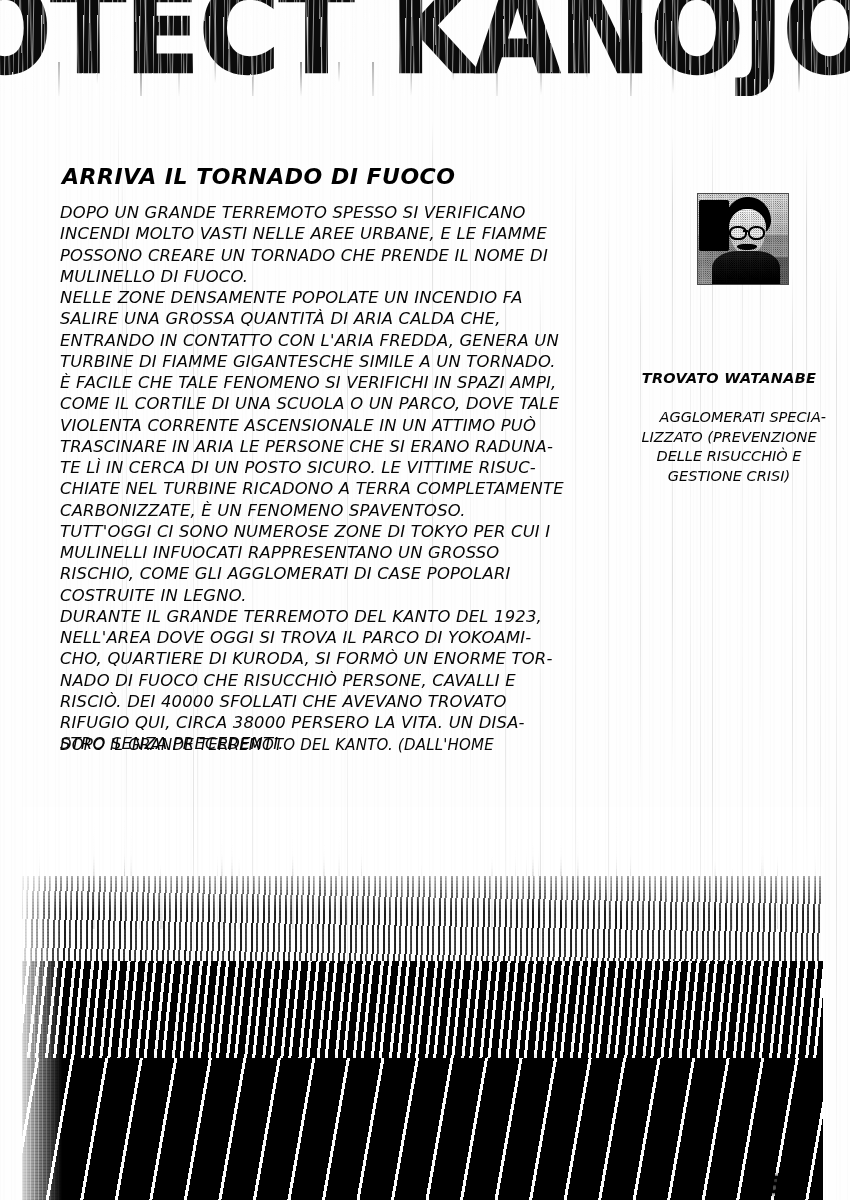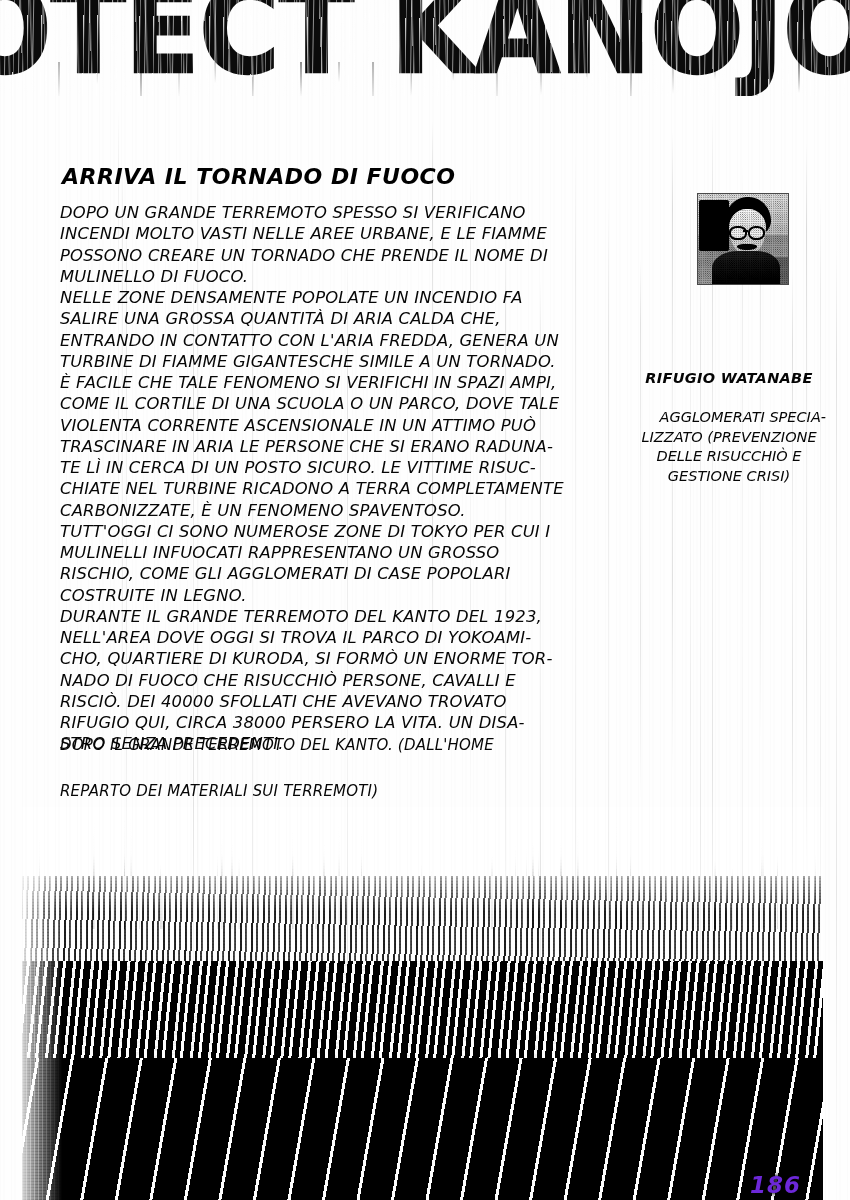--- a/index.html
+++ b/index.html
@@ -235,21 +235,21 @@
     background-image:
       repeating-linear-gradient(90deg, rgba(255,255,255,.35) 0 1px, rgba(255,255,255,0) 1px 4px),
       repeating-linear-gradient(0deg, rgba(0,0,0,.18) 0 1px, rgba(0,0,0,0) 1px 3px);
     mix-blend-mode:overlay;
   }
   #page-number{
     position:absolute;right:22px;bottom:14px;
     z-index:30;
     font-family:"DejaVu Sans", sans-serif;
     font-weight:bold;font-style:italic;
-    font-size:23px;color:#6d28d9;
+    font-size:23px;color:#000000;
     letter-spacing:1px;
     text-shadow:0 0 3px #000,0 0 6px #000;
   }
 </style>
 </head>
 <body>
 
 <div id="page">
 
   <div class="masthead">
@@ -298,26 +298,26 @@
         <div class="p-bridge"></div>
         <div class="p-mustache"></div>
         <div class="p-shoulderR"></div>
         <div class="p-body"></div>
         <div class="halftone"></div>
       </div>
       <div class="portrait-border"></div>
     </div>
 
     <div id="portrait-caption">
-      <span class="nm">RIFUGIO WATANABE</span>
+      <span class="nm">TROVATO WATANABE</span>
       <span id="expert-credentials"><span>AGGLOMERATI SPECIA-</span><br><span>LIZZATO (PREVENZIONE</span><br><span>DELLE RISUCCHIÒ E</span><br><span>GESTIONE CRISI)</span></span>
     </div>
 
 
-    <div class="body-copy" id="photo-caption"><span>DOPO IL GRANDE TERREMOTO DEL KANTO. (DALL'HOME</span><br><br><span>REPARTO DEI MATERIALI SUI TERREMOTI)</span></div>
+    <div class="body-copy" id="photo-caption"><span>DOPO IL GRANDE TERREMOTO DEL KANTO. (DALL'HOME</span><br><br></div>
 
     <div class="doc-photo">
       <div class="dp-sky"></div>
       <div class="dp-poles" id="dp-poles">
           <div class="dp-pole" style="left: 0%; height: 28%; opacity: 0.35;"></div>
           <div class="dp-pole" style="left: 24.3%; height: 65%; opacity: 0.46;"></div>
           <div class="dp-pole" style="left: 36.6%; height: 30%; opacity: 0.57;"></div>
           <div class="dp-pole" style="left: 62.9%; height: 67%; opacity: 0.68;"></div>
           <div class="dp-pole" style="left: 77.2%; height: 32%; opacity: 0.79;"></div>
           <div class="dp-pole" style="left: 92.5%; height: 69%; opacity: 0.35;"></div>

